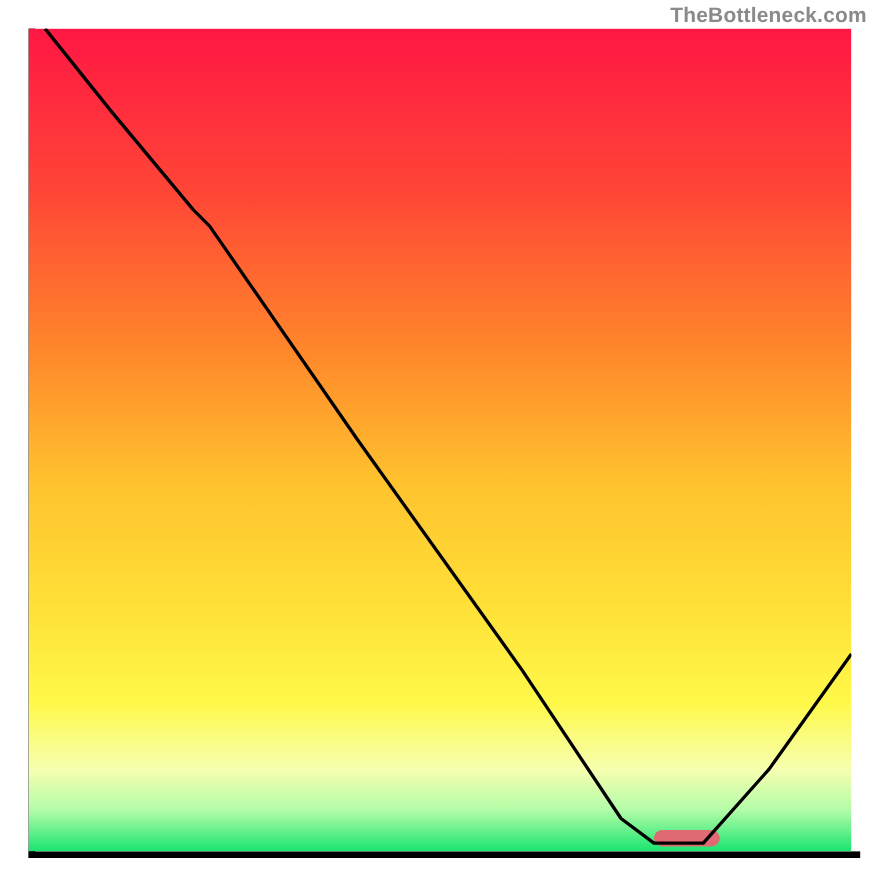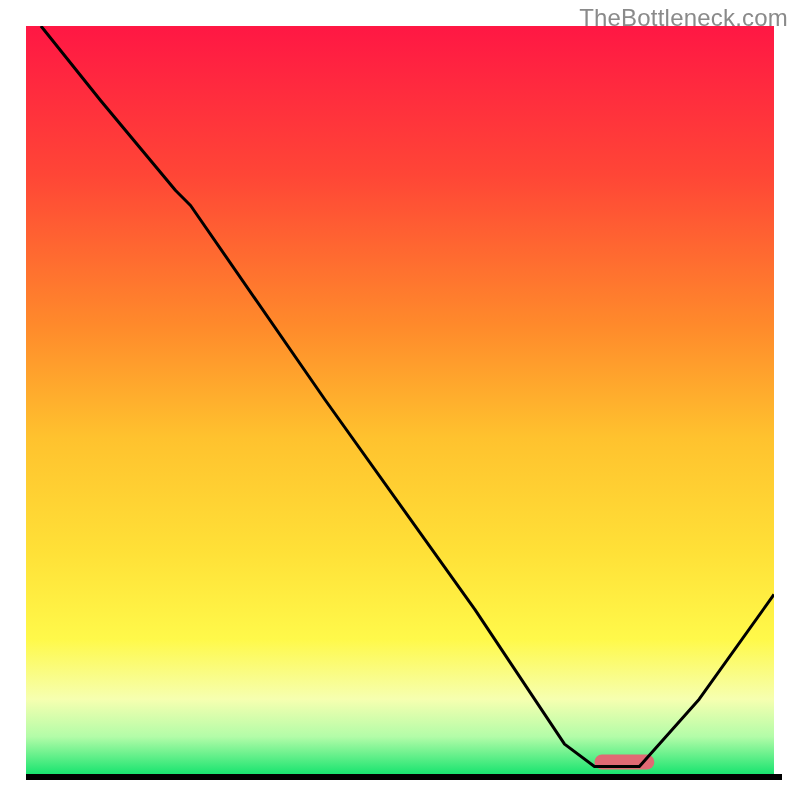--- a/index.html
+++ b/index.html
@@ -8,22 +8,22 @@
     width: 800px;
     height: 800px;
     background: #ffffff;
     overflow: hidden;
   }
   .watermark {
     position: absolute;
     top: 4px;
     right: 12px;
     font-family: Arial, Helvetica, sans-serif;
-    font-size: 24px;
-    font-weight: normal;
+    font-size: 19px;
+    font-weight: bold;
     color: #8a8a8a;
     letter-spacing: 0.2px;
   }
   .chart-area {
     position: absolute;
     left: 26px;
     top: 26px;
     width: 748px;
     height: 748px;
   }

